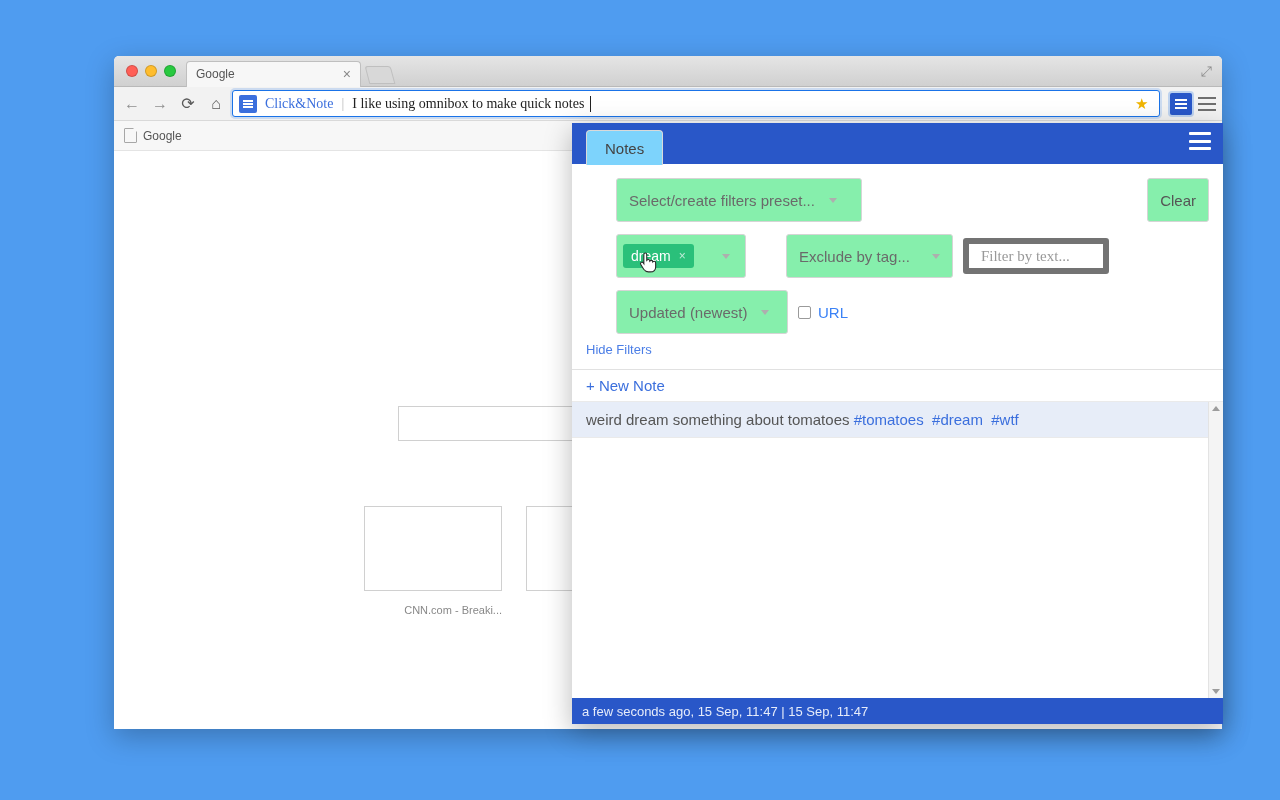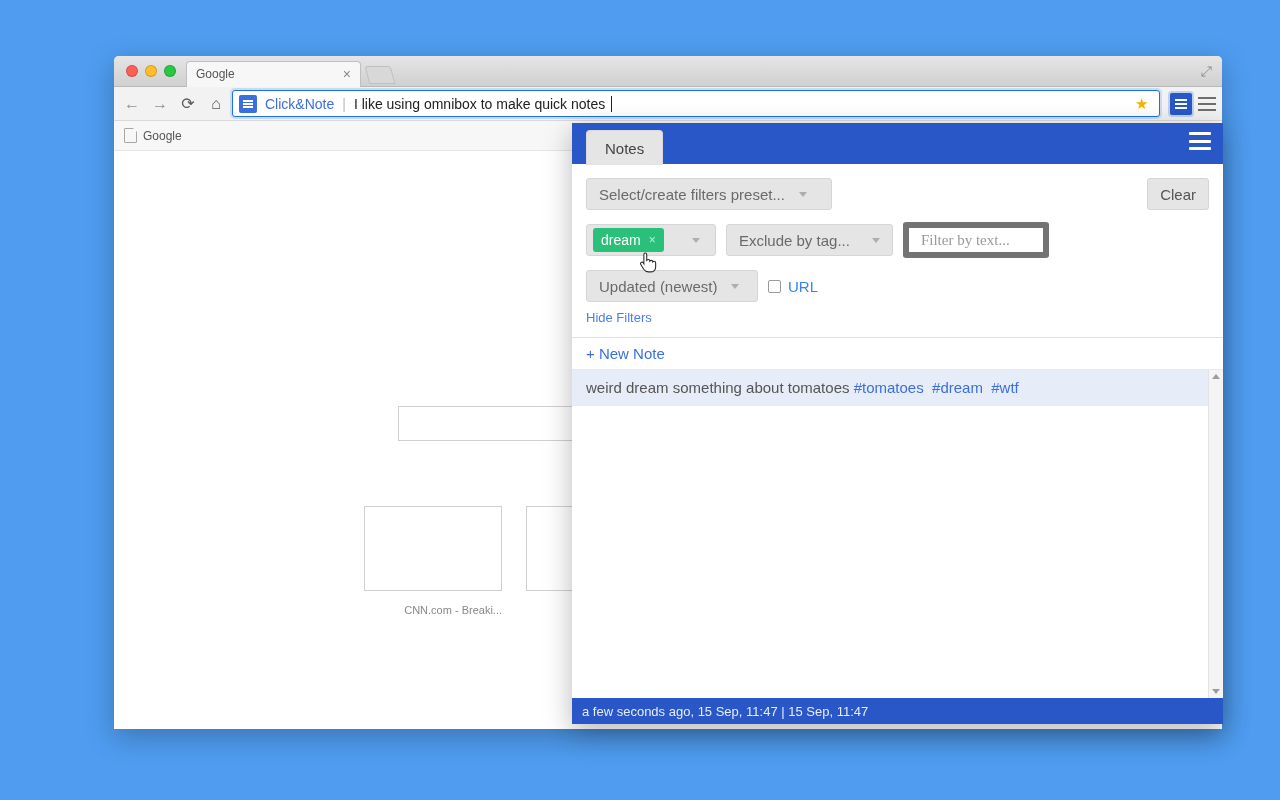--- a/index.html
+++ b/index.html
@@ -58,20 +58,21 @@
     .toolbar{
       height:34px; background:#f2f2f2; border-bottom:1px solid #d9d9d9;
       display:flex; align-items:center; padding:0 6px; gap:4px;
     }
     .nav-btn{width:24px; height:24px; display:flex;align-items:center;justify-content:center; color:#8f8f8f; font-size:16px; border-radius:3px;}
     .nav-btn.enabled{color:#5a5a5a;}
     .omni{
       flex:1; height:27px; background:#fff; border:1px solid #1a73e8; border-radius:3px;
       display:flex; align-items:center; padding:0 6px; gap:8px; font-size:14px;
       box-shadow:0 0 0 2px rgba(33,115,232,.18);
+      font-family:Liberation Serif, serif;
     }
     .omni-icon{
       width:18px;height:18px;background:#3b6fdd;border-radius:2px;display:flex;align-items:center;justify-content:center;
     }
     .omni-icon span{display:block;width:10px;height:2px;background:#fff;box-shadow:0 -3px 0 #fff,0 3px 0 #fff;}
     .omni-ext{color:#3b6fdd;}
     .omni-sep{color:#bbb;}
     .omni-text{color:#222;}
     .caret{display:inline-block;width:1px;height:16px;background:#222;margin-left:-2px;}
     .star{width:18px;color:#f0b400;font-size:15px;}
@@ -118,34 +119,34 @@
       background:#fff;
       box-shadow:0 8px 26px rgba(0,0,0,.28);
       display:flex;flex-direction:column;
       font-size:14px;
     }
     .panel-header{
       height:41px; background:#2957c8; display:flex; align-items:flex-end; padding:0 14px;
       position:relative;
     }
     .panel-tab{
-      background:#e5e5e5; color:#444; padding:9px 18px 8px; border-radius:4px 4px 0 0;
+      background:#7dd3fc; color:#444; padding:9px 18px 8px; border-radius:4px 4px 0 0;
       font-size:15px; border:1px solid #d9d9d9; border-bottom:none;
       margin-bottom:-1px;
     }
     .panel-menu{position:absolute;right:12px;top:9px;width:22px;height:18px;display:flex;flex-direction:column;justify-content:space-between;}
     .panel-menu span{height:3px;background:#fff;border-radius:1px;}
     .filters{
       padding:14px 14px 8px; border-bottom:1px solid #e1e1e1;
     }
     .row{display:flex; gap:10px; align-items:center; margin-bottom:12px;}
     .ctrl{
-      border:1px solid #d5d5d5; border-radius:3px; background:#e5e5e5;
-      height:32px; display:flex; align-items:center; padding:0 12px; color:#6a6a6a;
-      position:relative; font-size:15px;
+      border:1px solid #d5d5d5; border-radius:3px; background:#86efac;
+      height:44px; display:flex; align-items:center; padding:0 12px; color:#6a6a6a;
+      position:relative; font-size:15px;margin-left:30px;
     }
     .ctrl .dd{margin-left:14px; width:0;height:0;border-left:4px solid transparent;border-right:4px solid transparent;border-top:5px solid #aeaeae;}
     .clear-btn{margin-left:auto;}
     .tag-chip{
       background:#2ac07a; color:#fff; border-radius:3px; padding:4px 8px;
       display:flex; align-items:center; gap:8px; font-size:14px;
     }
     .tag-chip .x{color:rgba(255,255,255,.7);font-size:12px;}
     .text-input{border:6px solid #737373;border-radius:3px;height:36px;padding:0 12px;font-size:15px;color:#999;width:146px;display:flex;align-items:center;font-family:Liberation Serif, serif;}
     .checkbox{width:13px;height:13px;border:1px solid #9a9a9a;border-radius:2px;margin-right:5px;}

